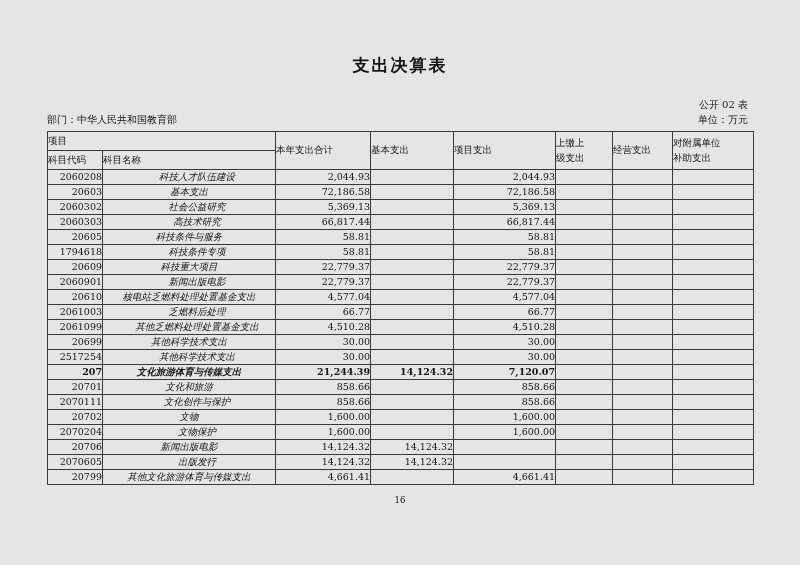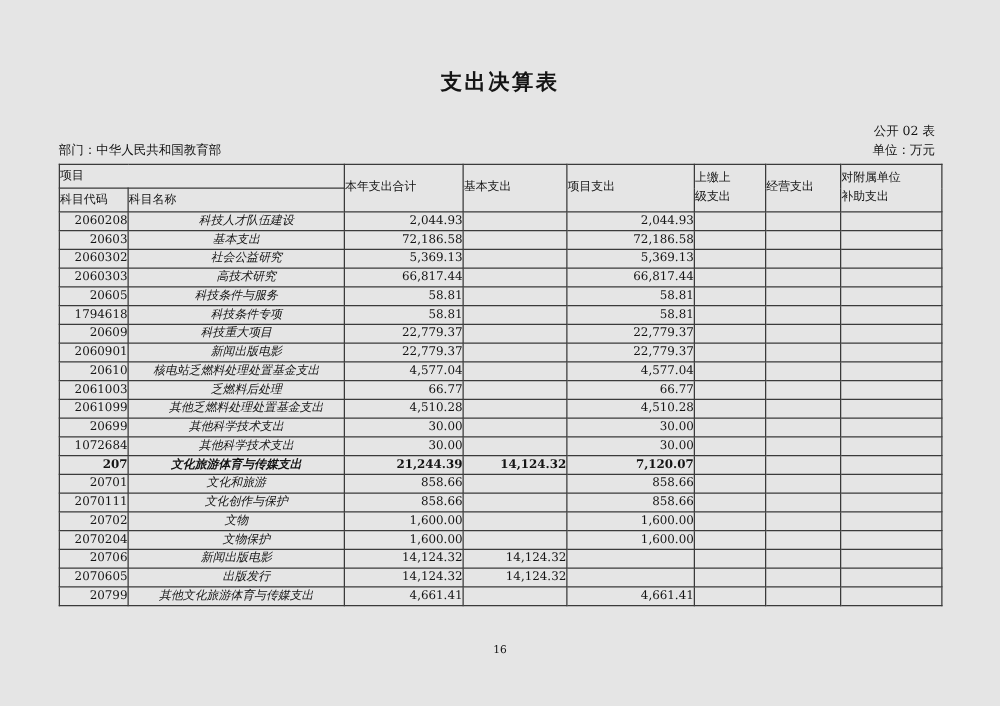--- a/index.html
+++ b/index.html
@@ -74,21 +74,20 @@
   td.c-name.indent { padding-left: 16px; }
   td.c-num  { text-align: right; padding-right: 6px; }
   tr.bold td { font-weight: bold; }
   .page-number {
     position: absolute;
     top: 495px;
     left: 0;
     width: 100%;
     text-align: center;
     font-size: 8.5px;
-    margin-top: 20px;
   }
 </style>
 </head>
 <body>
 
 <div class="page">
 
   <div class="doc-title">支出决算表</div>
 
   <div class="table-code">公开 02 表</div>
@@ -253,21 +252,21 @@
     <td class="c-name">其他科学技术支出</td>
     <td class="c-num">30.00</td>
     <td class="c-num"></td>
     <td class="c-num">30.00</td>
     <td class="c-num"></td>
     <td class="c-num"></td>
     <td class="c-num"></td>
   </tr>
 
   <tr>
-    <td class="c-code">1072684</td>
+    <td class="c-code">2517254</td>
     <td class="c-name indent">其他科学技术支出</td>
     <td class="c-num">30.00</td>
     <td class="c-num"></td>
     <td class="c-num">30.00</td>
     <td class="c-num"></td>
     <td class="c-num"></td>
     <td class="c-num"></td>
   </tr>
 
   <tr class="bold">

